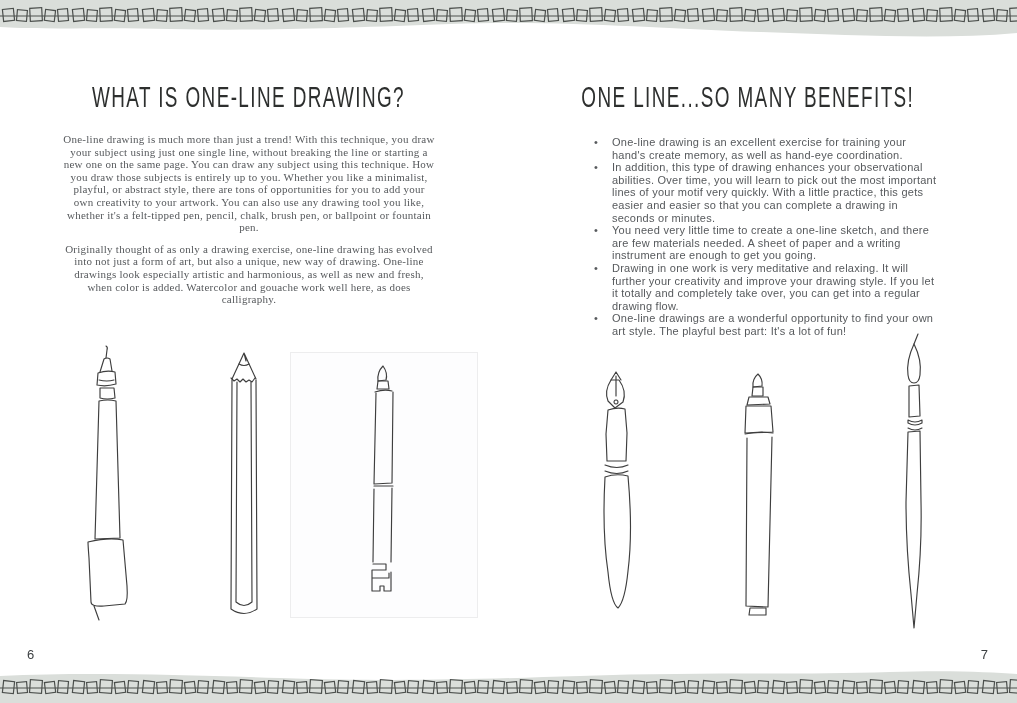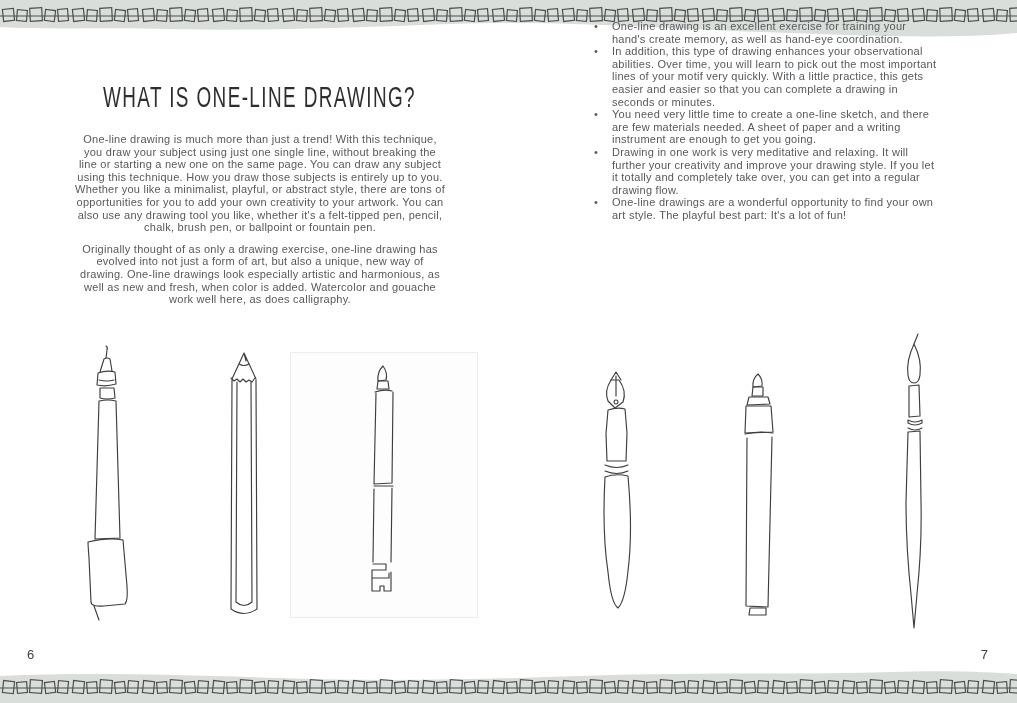--- a/index.html
+++ b/index.html
@@ -7,30 +7,30 @@
     font-family:"Liberation Sans", sans-serif; }
   .spread { position:relative; width:1017px; height:703px; background:#ffffff; }
 
   
   .band-top, .band-bottom { position:absolute; left:0; width:1017px; height:44px; }
   .band-top { top:0; }
   .band-bottom { bottom:0; }
 
   
   .page { position:absolute; top:0; height:703px; }
-  .page-left  { left:25px;  width:470px; }
+  .page-left  { left:14px;  width:470px; }
   .page-right { left:508px; width:480px; }
 
   .page-title { text-align:center; margin-top:82px; height:34px; white-space:nowrap; }
   .title-inner { display:inline-block; font-size:27px; font-weight:500; color:#2d2f2e;
     letter-spacing:2px; transform:scale(0.70,1.10); transform-origin:50% 50%; }
 
   .body-copy { color:#56595c; font-size:11px; line-height:12.6px; letter-spacing:0.25px; }
 
-  .para { width:372px; margin:17px auto 0; text-align:center; }
+  .para { width:372px; margin:17px auto 0; text-align:center;font-family:Liberation Serif, serif; }
   .para + .para { margin-top:9px;text-align:center; }
 
   .bullets { margin:20px 0 0 82px; width:352px; }
   .bullet-row { display:flex; }
   .bullet-marker { width:22px; flex:0 0 22px; text-align:left; color:#56595c;
     font-size:11px; line-height:12.6px; padding-left:4px; }
   .bullet-text { flex:1; }
 
   .page-number { position:absolute; top:647px; font-size:13px; color:#3d4143; }
   .page-number-left  { left:27px; }
@@ -87,20 +87,23 @@
 
   <div class="page page-left">
     <div class="page-title">
       <span class="title-inner">WHAT IS ONE-LINE DRAWING?</span>
     </div>
     <p class="body-copy para">One-line drawing is much more than just a trend! With this technique, you draw your subject using just one single line, without breaking the line or starting a new one on the same page. You can draw any subject using this technique. How you draw those subjects is entirely up to you. Whether you like a minimalist, playful, or abstract style, there are tons of opportunities for you to add your own creativity to your artwork. You can also use any drawing tool you like, whether it's a felt-tipped pen, pencil, chalk, brush pen, or ballpoint or fountain pen.</p>
     <p class="body-copy para">Originally thought of as only a drawing exercise, one-line drawing has evolved into not just a form of art, but also a unique, new way of drawing. One-line drawings look especially artistic and harmonious, as well as new and fresh, when color is added. Watercolor and gouache work well here, as does calligraphy.</p>
   </div>
 
   <div class="page page-right">
+    <div class="page-title">
+      <span class="title-inner">ONE LINE...SO MANY BENEFITS!</span>
+    </div>
     <div class="bullets body-copy">
       <div class="bullet-row">
         <span class="bullet-marker">•</span>
         <span class="bullet-text">One-line drawing is an excellent exercise for training your hand's create memory, as well as hand-eye coordination.</span>
       </div>
       <div class="bullet-row">
         <span class="bullet-marker">•</span>
         <span class="bullet-text">In addition, this type of drawing enhances your observational abilities. Over time, you will learn to pick out the most important lines of your motif very quickly. With a little practice, this gets easier and easier so that you can complete a drawing in seconds or minutes.</span>
       </div>
       <div class="bullet-row">

